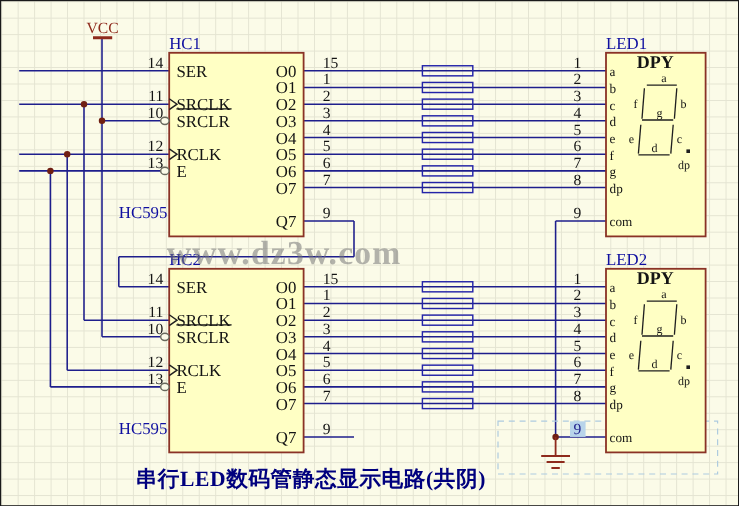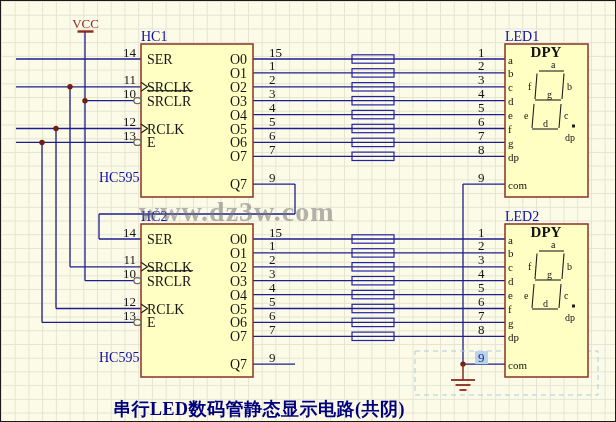--- a/index.html
+++ b/index.html
@@ -8,21 +8,21 @@
     border:1px solid #1a1a1a;overflow:hidden;
     background-color:#fbfbe8;
     background-image:linear-gradient(to right,#e4e4d2 1px,transparent 1px),
                      linear-gradient(to bottom,#e4e4d2 1px,transparent 1px);
     background-size:13.72px 13.72px;
     font-family:"Liberation Serif",serif;
   }
   #schsvg{position:absolute;left:0;top:0;}
   #schsvg text{font-family:"Liberation Serif",serif;}
   .title{
-    position:absolute;left:112px;top:396px;font-size:18px;font-weight:bold;
+    position:absolute;left:112px;top:386px;font-size:18px;font-weight:bold;
     color:#00007e;letter-spacing:.5px;white-space:nowrap;
   }
   .watermark{
     position:absolute;left:138px;top:195px;font-size:28px;
     font-weight:bold;color:rgba(118,118,118,.55);letter-spacing:1px;
     white-space:nowrap;pointer-events:none;
   }
 </style>
 </head>
 <body>

